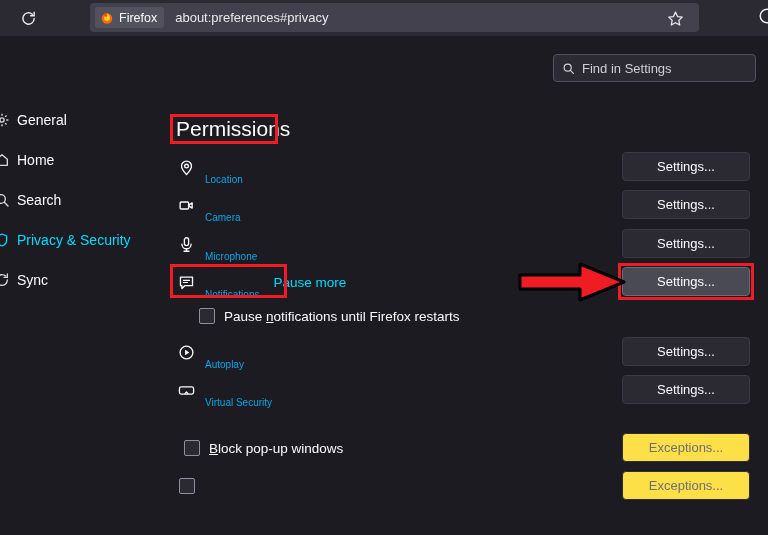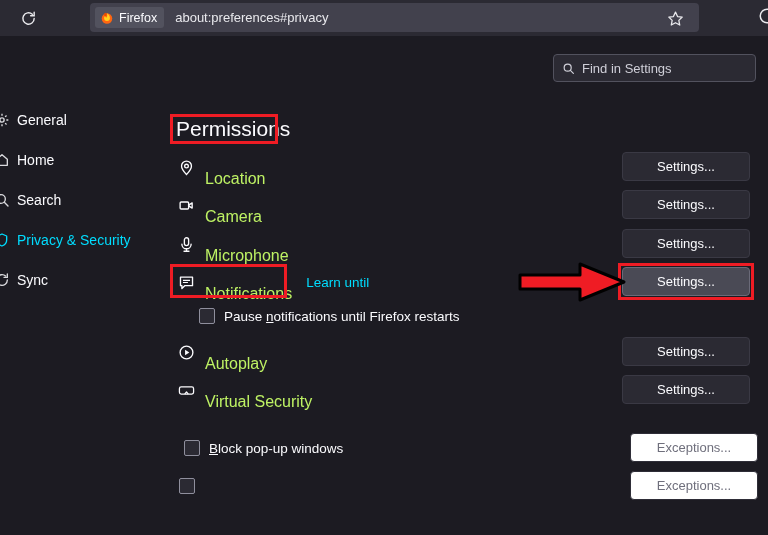--- a/index.html
+++ b/index.html
@@ -135,22 +135,22 @@
     display: flex;
     align-items: center;
     height: 24px;
   }
   .perm-row .p-ico {
     width: 17px; height: 17px;
     margin-right: 10px;
     flex: none;
   }
   .perm-row .p-label {
-    font-size: 16px;
-    color: #bef264;
+    font-size: 10px;
+    color: #0ea5e9;
     white-space: nowrap;
     margin-top: 24px;
   }
   .learn-more {
     font-size: 13.5px;
     color: #00ddff;
     margin-left: 14px;
     white-space: nowrap;
   }
 
@@ -188,23 +188,22 @@
     font-size: 13px;
     color: #fbfbfe;
     box-sizing: border-box;
   }
   .btn.hl {
     background: #4a4a55;
     border-color: #6a6a78;
   }
   .btn.disabled {
     color: #6f6f7c;
-    background: #ffffff;
+    background: #fde047;
     border-color: #2e2d37;
-    margin-left: 8px;
   }
 
   
   .redbox {
     position: absolute;
     border: 3px solid #ef1c24;
     box-sizing: border-box;
     pointer-events: none;
   }
   .arrow { position: absolute; pointer-events: none; }
@@ -320,21 +319,21 @@
     </svg>
     <span class="p-label">Microphone</span>
   </div>
 
   <div class="perm-row" style="top:270px">
     <svg class="p-ico" viewBox="0 0 24 24" fill="none" stroke="#fbfbfe" stroke-width="1.9" stroke-linejoin="round">
       <path d="M3.5 4.5h17v12h-11l-4 4v-4h-2z"></path>
       <path d="M7 9h10M7 12h7" stroke-width="1.7"></path>
     </svg>
     <span class="p-label">Notifications</span>
-    <span class="learn-more">Learn until</span>
+    <span class="learn-more">Pause more</span>
   </div>
 
   <div class="cbrow" style="left:199px; top:308px">
     <div class="cbox"></div>
     <span class="cb-label"><span>Pause </span><u>n</u><span>otifications until Firefox restarts</span></span>
   </div>
 
   <div class="perm-row" style="top:340px">
     <svg class="p-ico" viewBox="0 0 24 24" fill="none" stroke="#fbfbfe" stroke-width="1.9" stroke-linejoin="round">
       <circle cx="12" cy="12" r="9"></circle>

